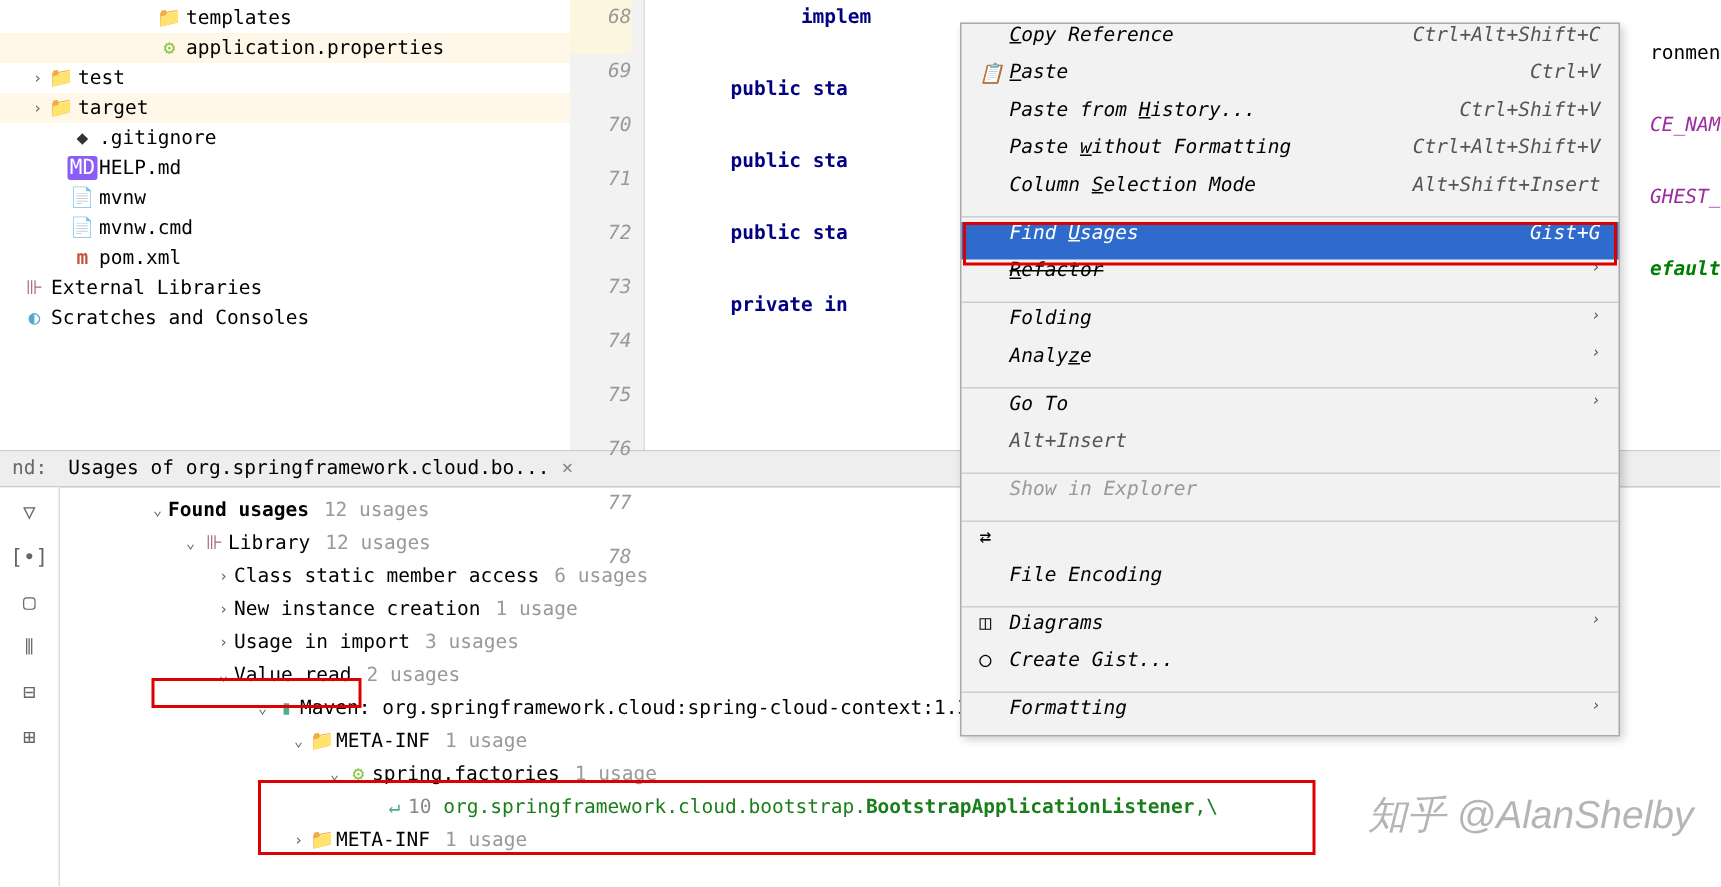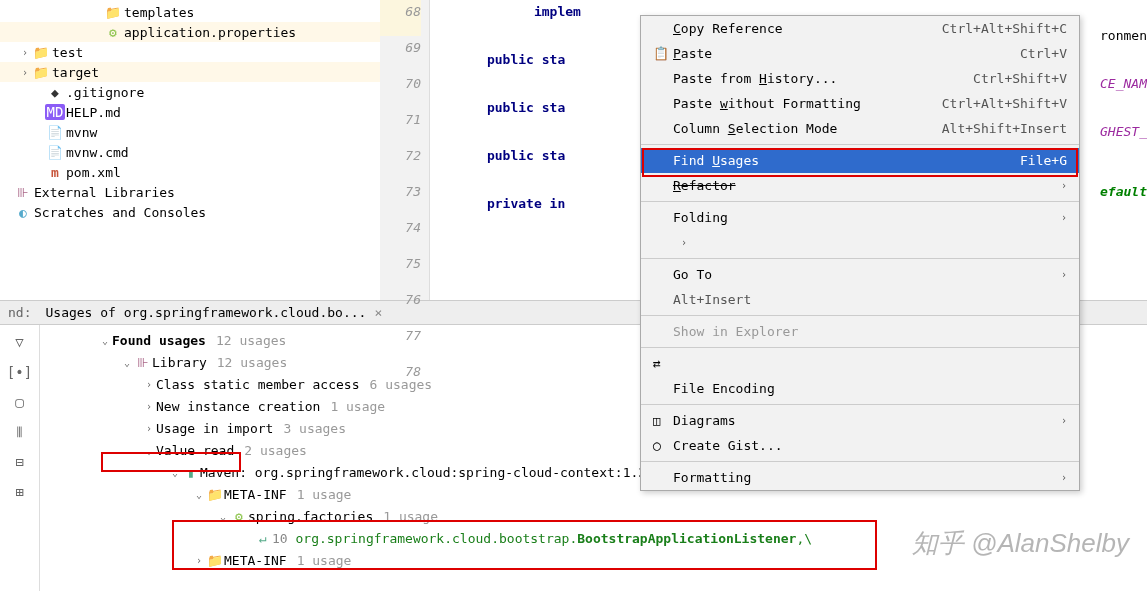--- a/index.html
+++ b/index.html
@@ -18,21 +18,21 @@
 .gutter .hl-line { background: #fcf6de; }
 .code-area { flex: 1; position: relative; }
 .code-line { height: 24px; line-height: 24px; padding-left: 10px; white-space: pre; }
 .hl-bg { background: #fcf6de; }
 .kw { color: #000080; font-weight: bold; }
 .ident { color: #000; }
 .str { color: #9c2ba0; font-style: italic; }
 .green { color: #008000; font-style: italic; font-weight: bold; }
 .tab-bar { position: absolute; left: 480px; bottom: 0; height: 22px; color: #666; }
 .context-menu { position: absolute; top: 15px; left: 640px; width: 440px; background: #f2f2f2; border: 1px solid #aaa; box-shadow: 2px 2px 6px rgba(0,0,0,.2); z-index: 100; }
-.menu-item { display: flex; align-items: center; height: 25px; padding: 0 12px; }
+.menu-item { display: flex; align-items: flex-start; height: 25px; padding: 0 12px; font-style: italic; }
 .menu-item .mi-icon { width: 20px; }
 .menu-item .mi-label { flex: 1; }
 .menu-item .mi-shortcut { color: #555; }
 .menu-item .mi-arrow { color: #555; font-size: 10px; padding-left: 8px; }
 .menu-sep { height: 1px; background: #ccc; margin: 3px 0; }
 .menu-highlight { background: #2f6bcc; color: #fff; }
 .menu-highlight .mi-shortcut { color: #fff; }
 .menu-disabled { color: #999; }
 .menu-strike { text-decoration: line-through; }
 .find-highlight-box { position: absolute; border: 2px solid #d00; pointer-events: none; z-index: 101; }
@@ -158,21 +158,21 @@
           <div class="code-line">            <span class="kw">implem</span></div>
           <div class="ident" style="position: absolute; right: 0px; top: 24px; height: 24px; line-height: 24px;">ronmen</div>
           <div class="code-line"></div>
           <div class="code-line">      <span class="kw">public sta</span></div>
           <div class="str" style="position: absolute; right: 0px; top: 72px; height: 24px; line-height: 24px;">CE_NAM</div>
           <div class="code-line"></div>
           <div class="code-line">      <span class="kw">public sta</span></div>
           <div class="str" style="position: absolute; right: 0px; top: 120px; height: 24px; line-height: 24px;">GHEST_</div>
           <div class="code-line"></div>
           <div class="code-line">      <span class="kw">public sta</span></div>
-          <div class="green" style="position: absolute; right: 0px; top: 168px; height: 24px; line-height: 24px; margin-top: 12px;">efault</div>
+          <div class="green" style="position: absolute; right: 0px; top: 168px; height: 24px; line-height: 24px;">efault</div>
           <div class="code-line"></div>
           <div class="code-line">      <span class="kw">private in</span></div>
           <div class="code-line"></div>
         </div>
       <div class="tab-bar">BootstrapApplicati</div>
     </div>
   </div>
 
   <div class="bottom-section" style="flex-direction:column;">
     <div class="find-header">
@@ -290,37 +290,38 @@
     </div>
     <div class="menu-item">
       <span class="mi-icon"></span>
       <span class="mi-label ">Column <span class="underline">S</span>election Mode</span>
       <span class="mi-shortcut">Alt+Shift+Insert</span>
     </div>
     <div class="menu-sep"></div>
     <div class="menu-item menu-highlight">
       <span class="mi-icon"></span>
       <span class="mi-label ">Find <span class="underline">U</span>sages</span>
-      <span class="mi-shortcut">File+G</span>
+      <span class="mi-shortcut">Gist+G</span>
     </div>
     <div class="menu-item">
       <span class="mi-icon"></span>
       <span class="mi-label menu-strike"><span class="underline">R</span>efactor</span>
       <span class="mi-shortcut"></span>
       <span class="mi-arrow">›</span>
     </div>
     <div class="menu-sep"></div>
     <div class="menu-item">
       <span class="mi-icon"></span>
       <span class="mi-label ">Folding</span>
       <span class="mi-shortcut"></span>
       <span class="mi-arrow">›</span>
     </div>
     <div class="menu-item">
       <span class="mi-icon"></span>
+      <span class="mi-label ">Analy<span class="underline">z</span>e</span>
       <span class="mi-shortcut"></span>
       <span class="mi-arrow">›</span>
     </div>
     <div class="menu-sep"></div>
     <div class="menu-item">
       <span class="mi-icon"></span>
       <span class="mi-label ">Go To</span>
       <span class="mi-shortcut"></span>
       <span class="mi-arrow">›</span>
     </div>

